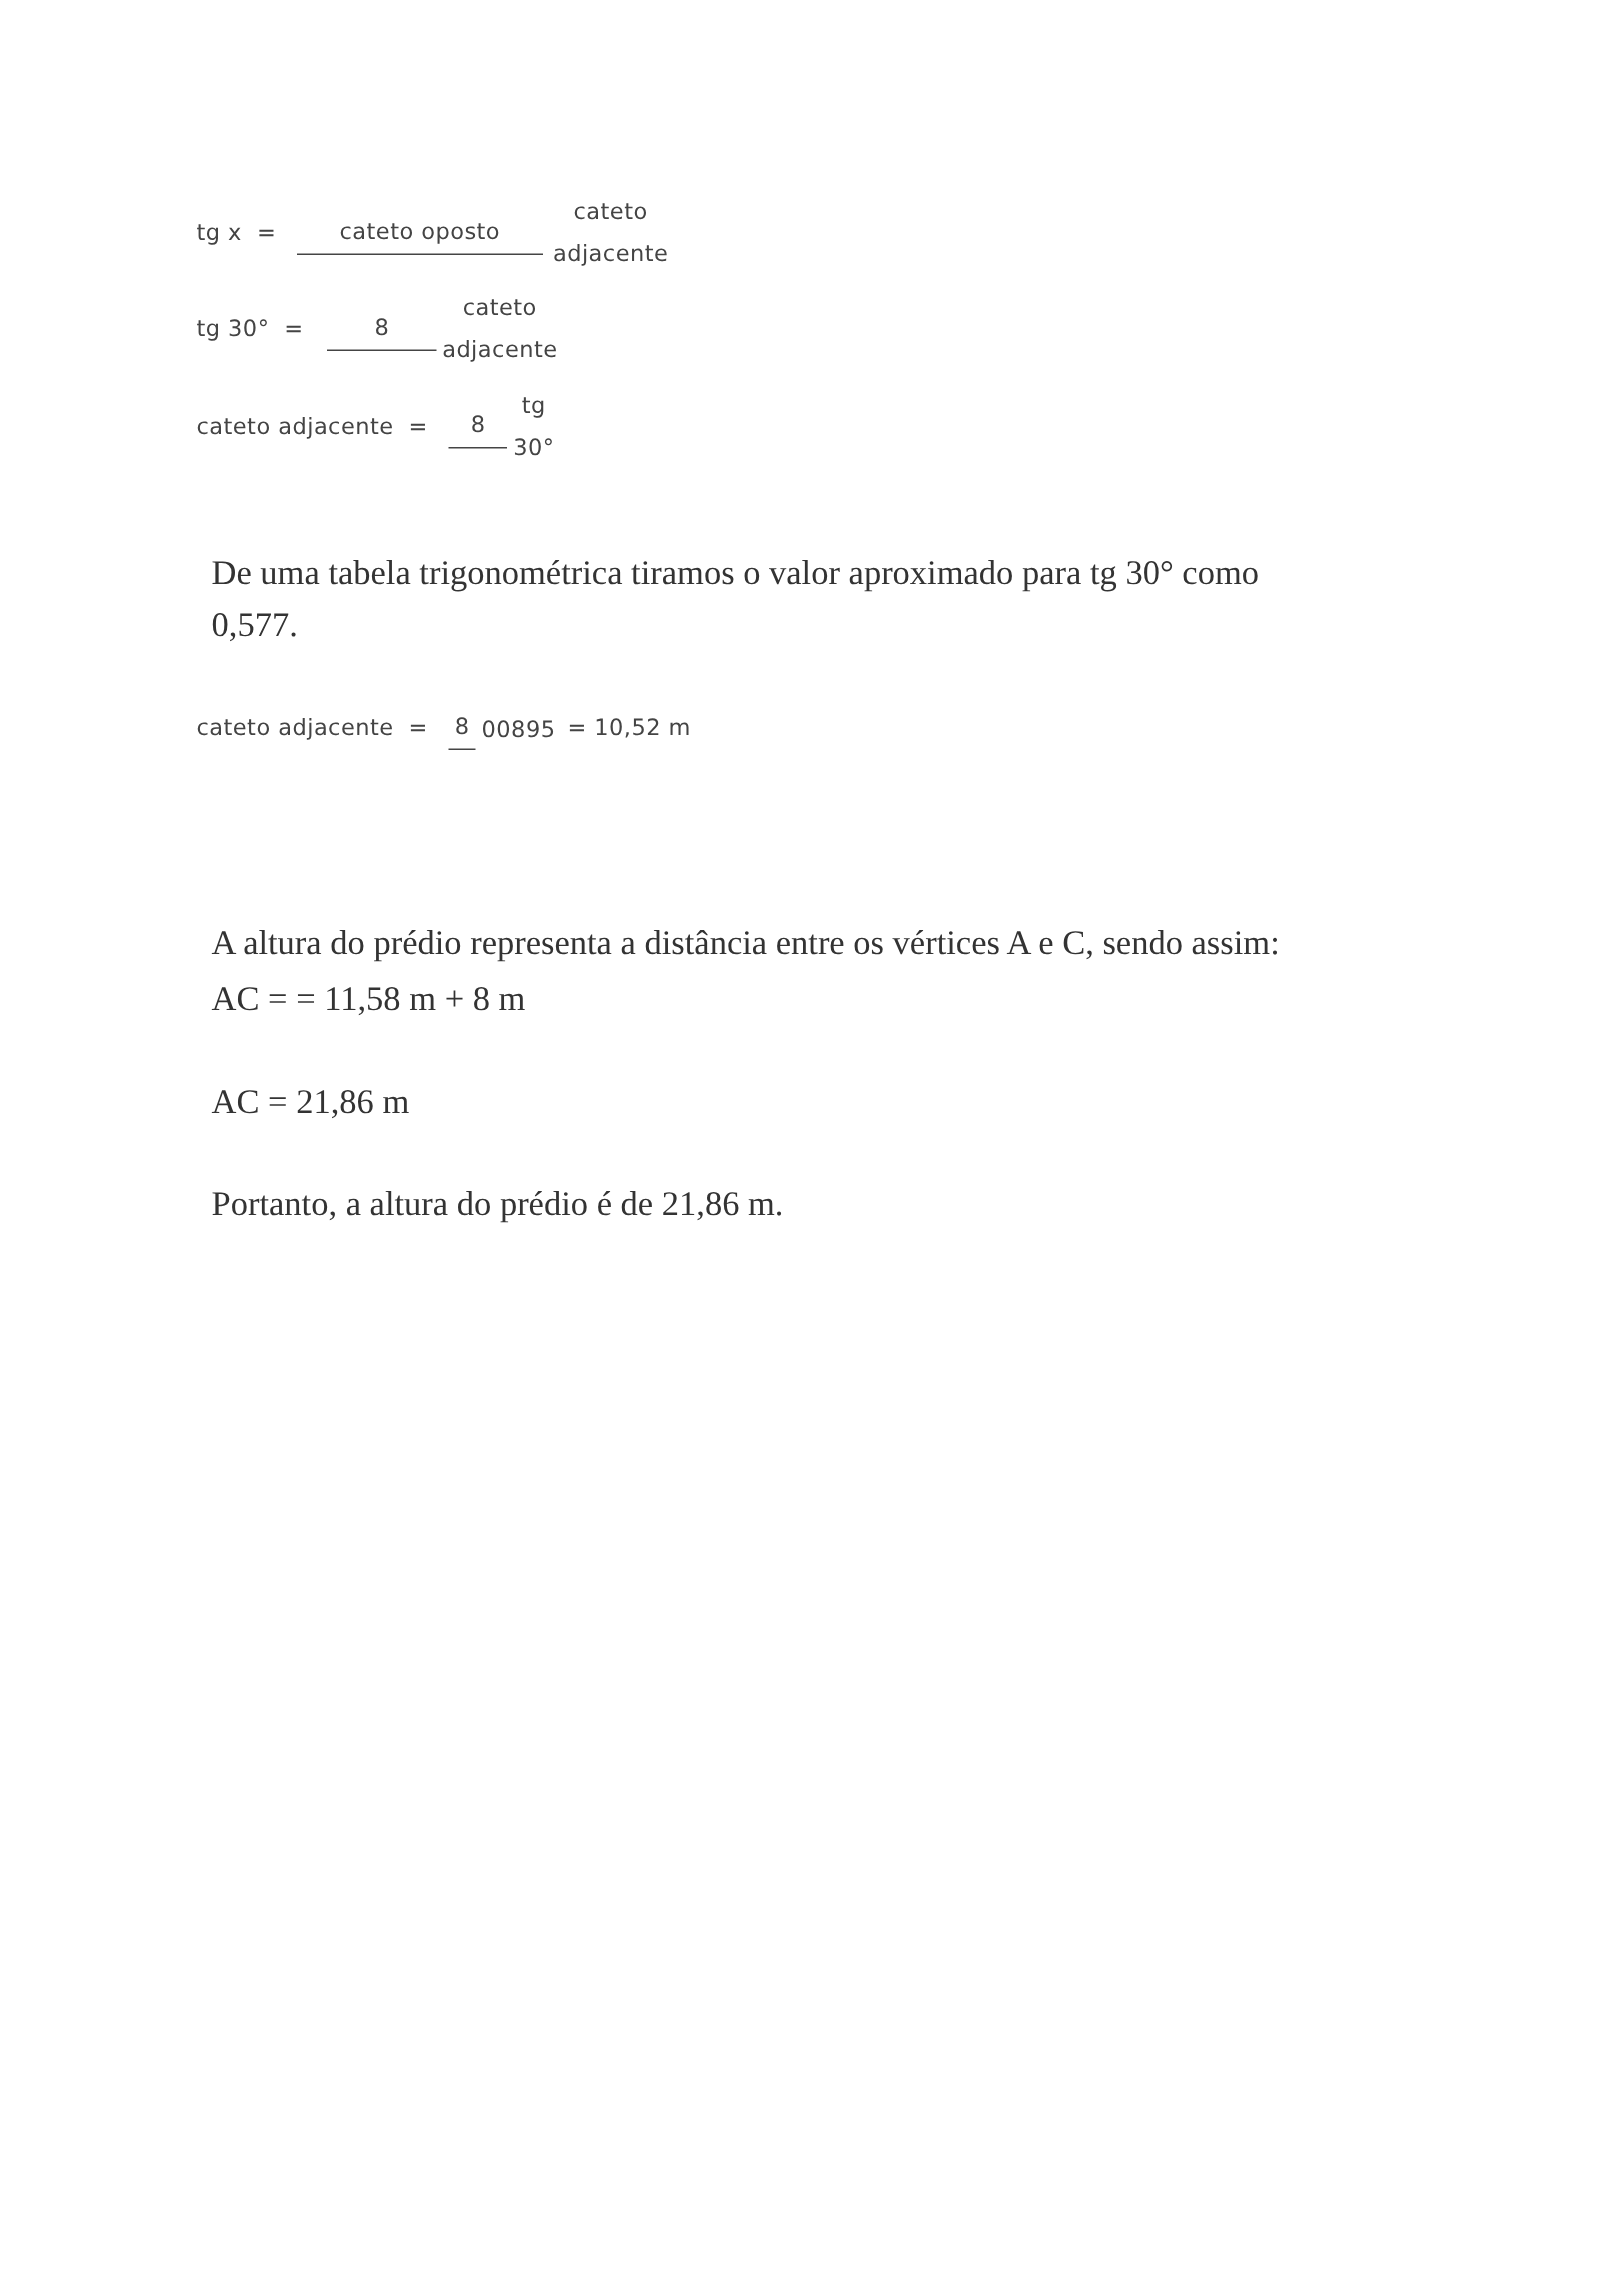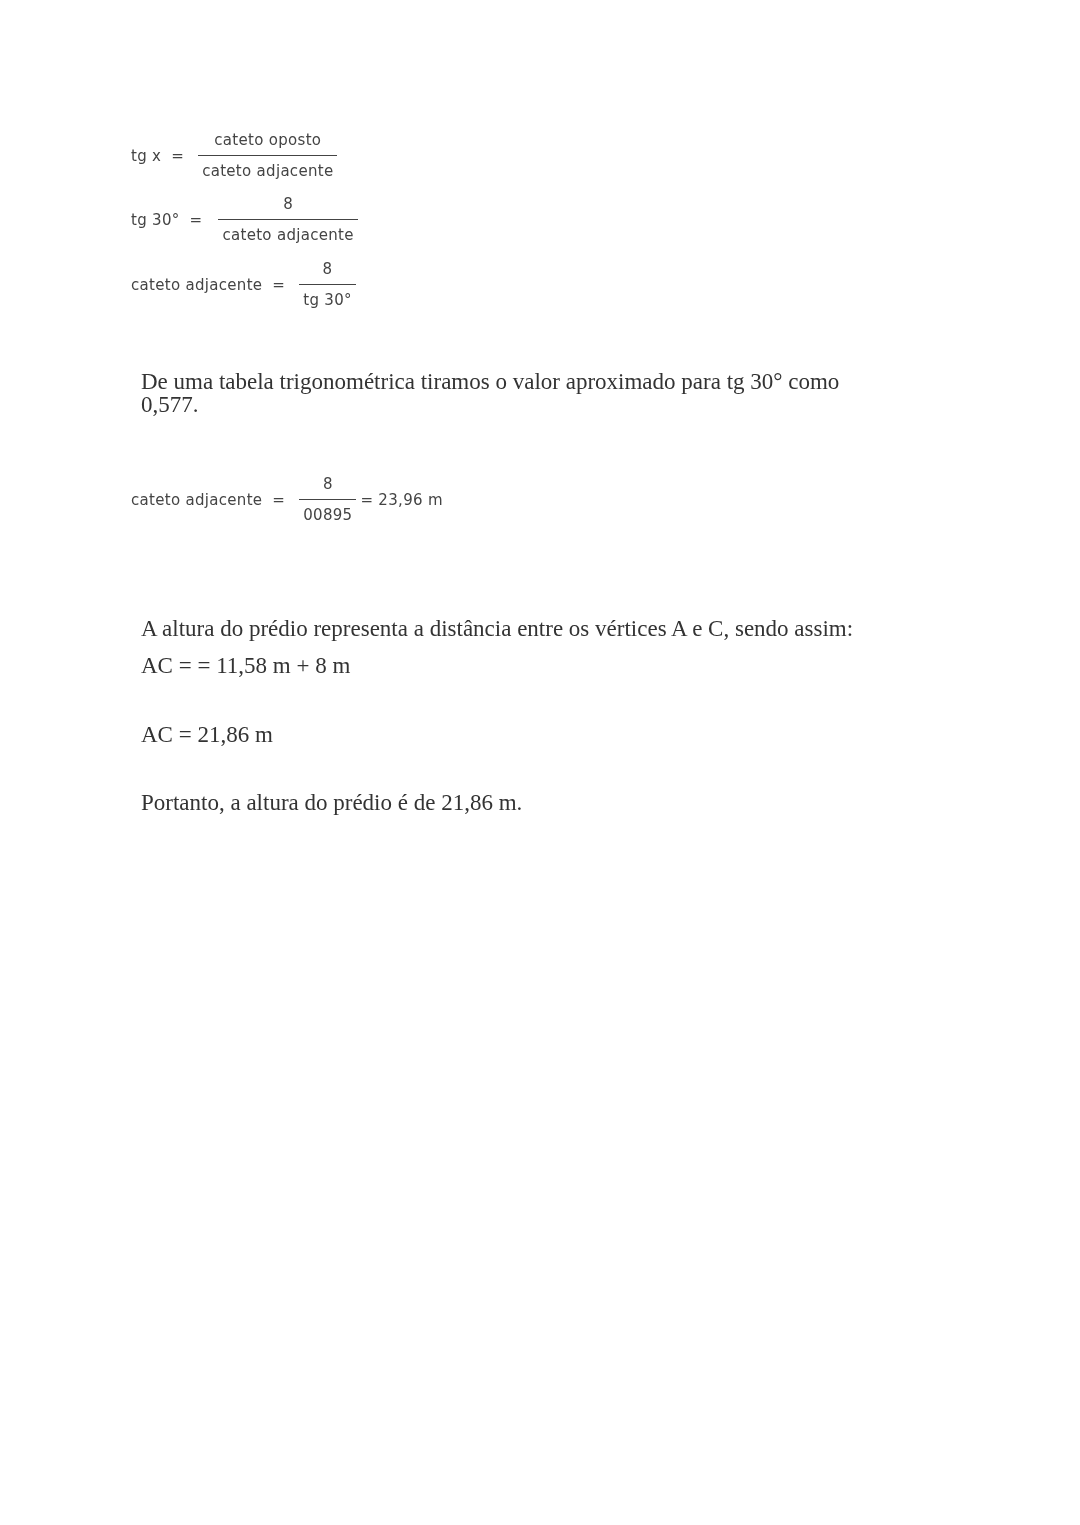--- a/index.html
+++ b/index.html
@@ -18,21 +18,21 @@
       position: absolute;
       font-family: "DejaVu Sans", sans-serif;
       font-size: 15px;
       color: #444444;
       display: flex;
       align-items: center;
       letter-spacing: 0.3px;
     }
     .frac {
       display: inline-flex;
-      flex-direction: column;
+      flex-direction: row;
       align-items: center;
       margin: 0 4px;
     }
     .frac .num {
       padding: 0 4px 1px 4px;
       border-bottom: 1.5px solid #444444;
       text-align: center;
       line-height: 28px;
       width: 100%;
       box-sizing: border-box;
@@ -78,30 +78,30 @@
 <div class="formula" style="left:131px; top:255px;">
   <span class="lhs">cateto adjacente</span>
   <span class="eq">=</span>
   <span class="frac">
     <span class="num">8</span>
     <span class="den">tg 30°</span>
   </span>
 </div>
 
 <p class="para" style="top:349px;">De uma tabela trigonométrica tiramos o valor aproximado para tg 30° como</p>
-<p class="para" style="top:372px;">0,577.</p>
+<p class="para" style="top:384px;">0,577.</p>
 
 <div class="formula" style="left:131px; top:470px;">
   <span class="lhs">cateto adjacente</span>
   <span class="eq">=</span>
   <span class="frac">
     <span class="num">8</span>
     <span class="den">00895</span>
   </span>
-  <span class="lhs">= 23,96 m</span>
+  <span class="lhs">= 10,52 m</span>
 </div>
 
 <p class="para" style="top:596px;">A altura do prédio representa a distância entre os vértices A e C, sendo assim:</p>
 
 <p class="para" style="top:633px;">AC = = 11,58 m + 8 m</p>
 
 <p class="para" style="top:702px;text-align:center;">AC = 21,86 m</p>
 
 <p class="para" style="top:770px;text-align:center;">Portanto, a altura do prédio é de 21,86 m.</p>
 

